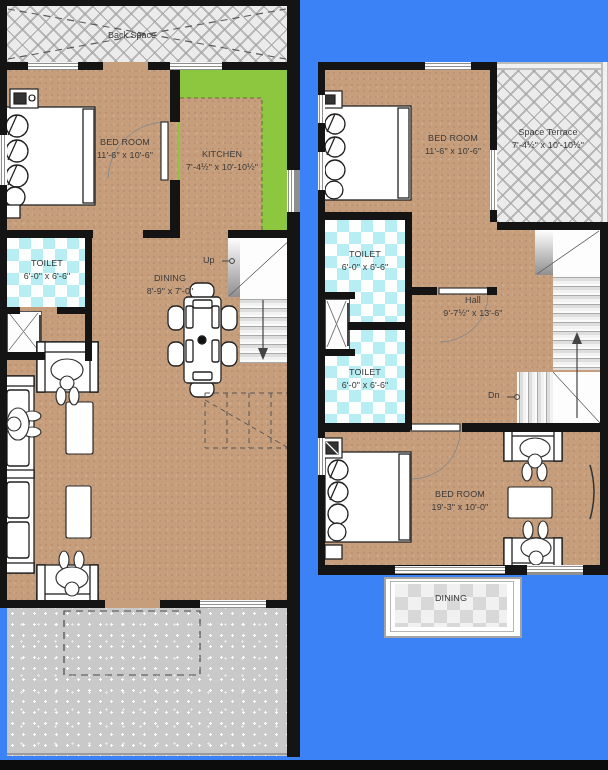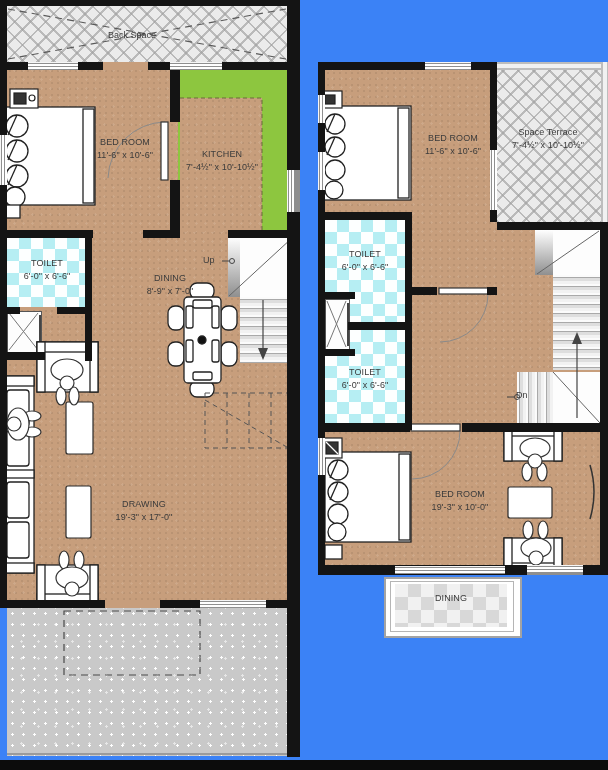--- a/index.html
+++ b/index.html
@@ -358,46 +358,46 @@
     <div class="dm">7'-4½" x 10'-10½"</div>
   </div>
   <div class="abs rlabel" style="left:6px;top:257px;width:82px;">
     <div class="nm">TOILET</div>
     <div class="dm">6'-0" x 6'-6"</div>
   </div>
   <div class="abs rlabel" style="left:120px;top:272px;width:100px;">
     <div class="nm">DINING</div>
     <div class="dm">8'-9" x 7'-0"</div>
   </div>
-  <div class="abs rlabel" style="left:74px;top:498px;width:140px;">
-    <div class="nm">DRAWING</div>
-    <div class="dm">19'-3" x 17'-0"</div>
-  </div>
   <div class="abs tinylabel" style="left:203px;top:255px;">Up</div>
 
   <div class="abs rlabel" style="left:383px;top:132px;width:140px;">
     <div class="nm">BED ROOM</div>
     <div class="dm">11'-6" x 10'-6"</div>
   </div>
   <div class="abs rlabel" style="left:490px;top:126px;width:116px;">
     <div class="nm">Space Terrace</div>
     <div class="dm">7'-4½" x 10'-10½"</div>
   </div>
   <div class="abs rlabel" style="left:324px;top:248px;width:82px;">
     <div class="nm">TOILET</div>
     <div class="dm">6'-0" x 6'-6"</div>
   </div>
   <div class="abs rlabel" style="left:324px;top:366px;width:82px;">
     <div class="nm">TOILET</div>
     <div class="dm">6'-0" x 6'-6"</div>
   </div>
+  <div class="abs rlabel" style="left:423px;top:294px;width:100px;">
+    <div class="nm">Hall</div>
+    <div class="dm">9'-7½" x 13'-6"</div>
+  </div>
   <div class="abs rlabel" style="left:390px;top:488px;width:140px;">
     <div class="nm">BED ROOM</div>
     <div class="dm">19'-3" x 10'-0"</div>
   </div>
-  <div class="abs tinylabel" style="left:488px;top:390px;margin-left:28px;">Dn</div>
+  <div class="abs tinylabel" style="left:488px;top:390px;">Dn</div>
   <div class="abs rlabel" style="left:391px;top:592px;width:120px;">
     <div class="nm">DINING</div>
   </div>
 
 
   <div class="abs" id="bottom-bar"></div>
 </div>
 
 </body></html>

